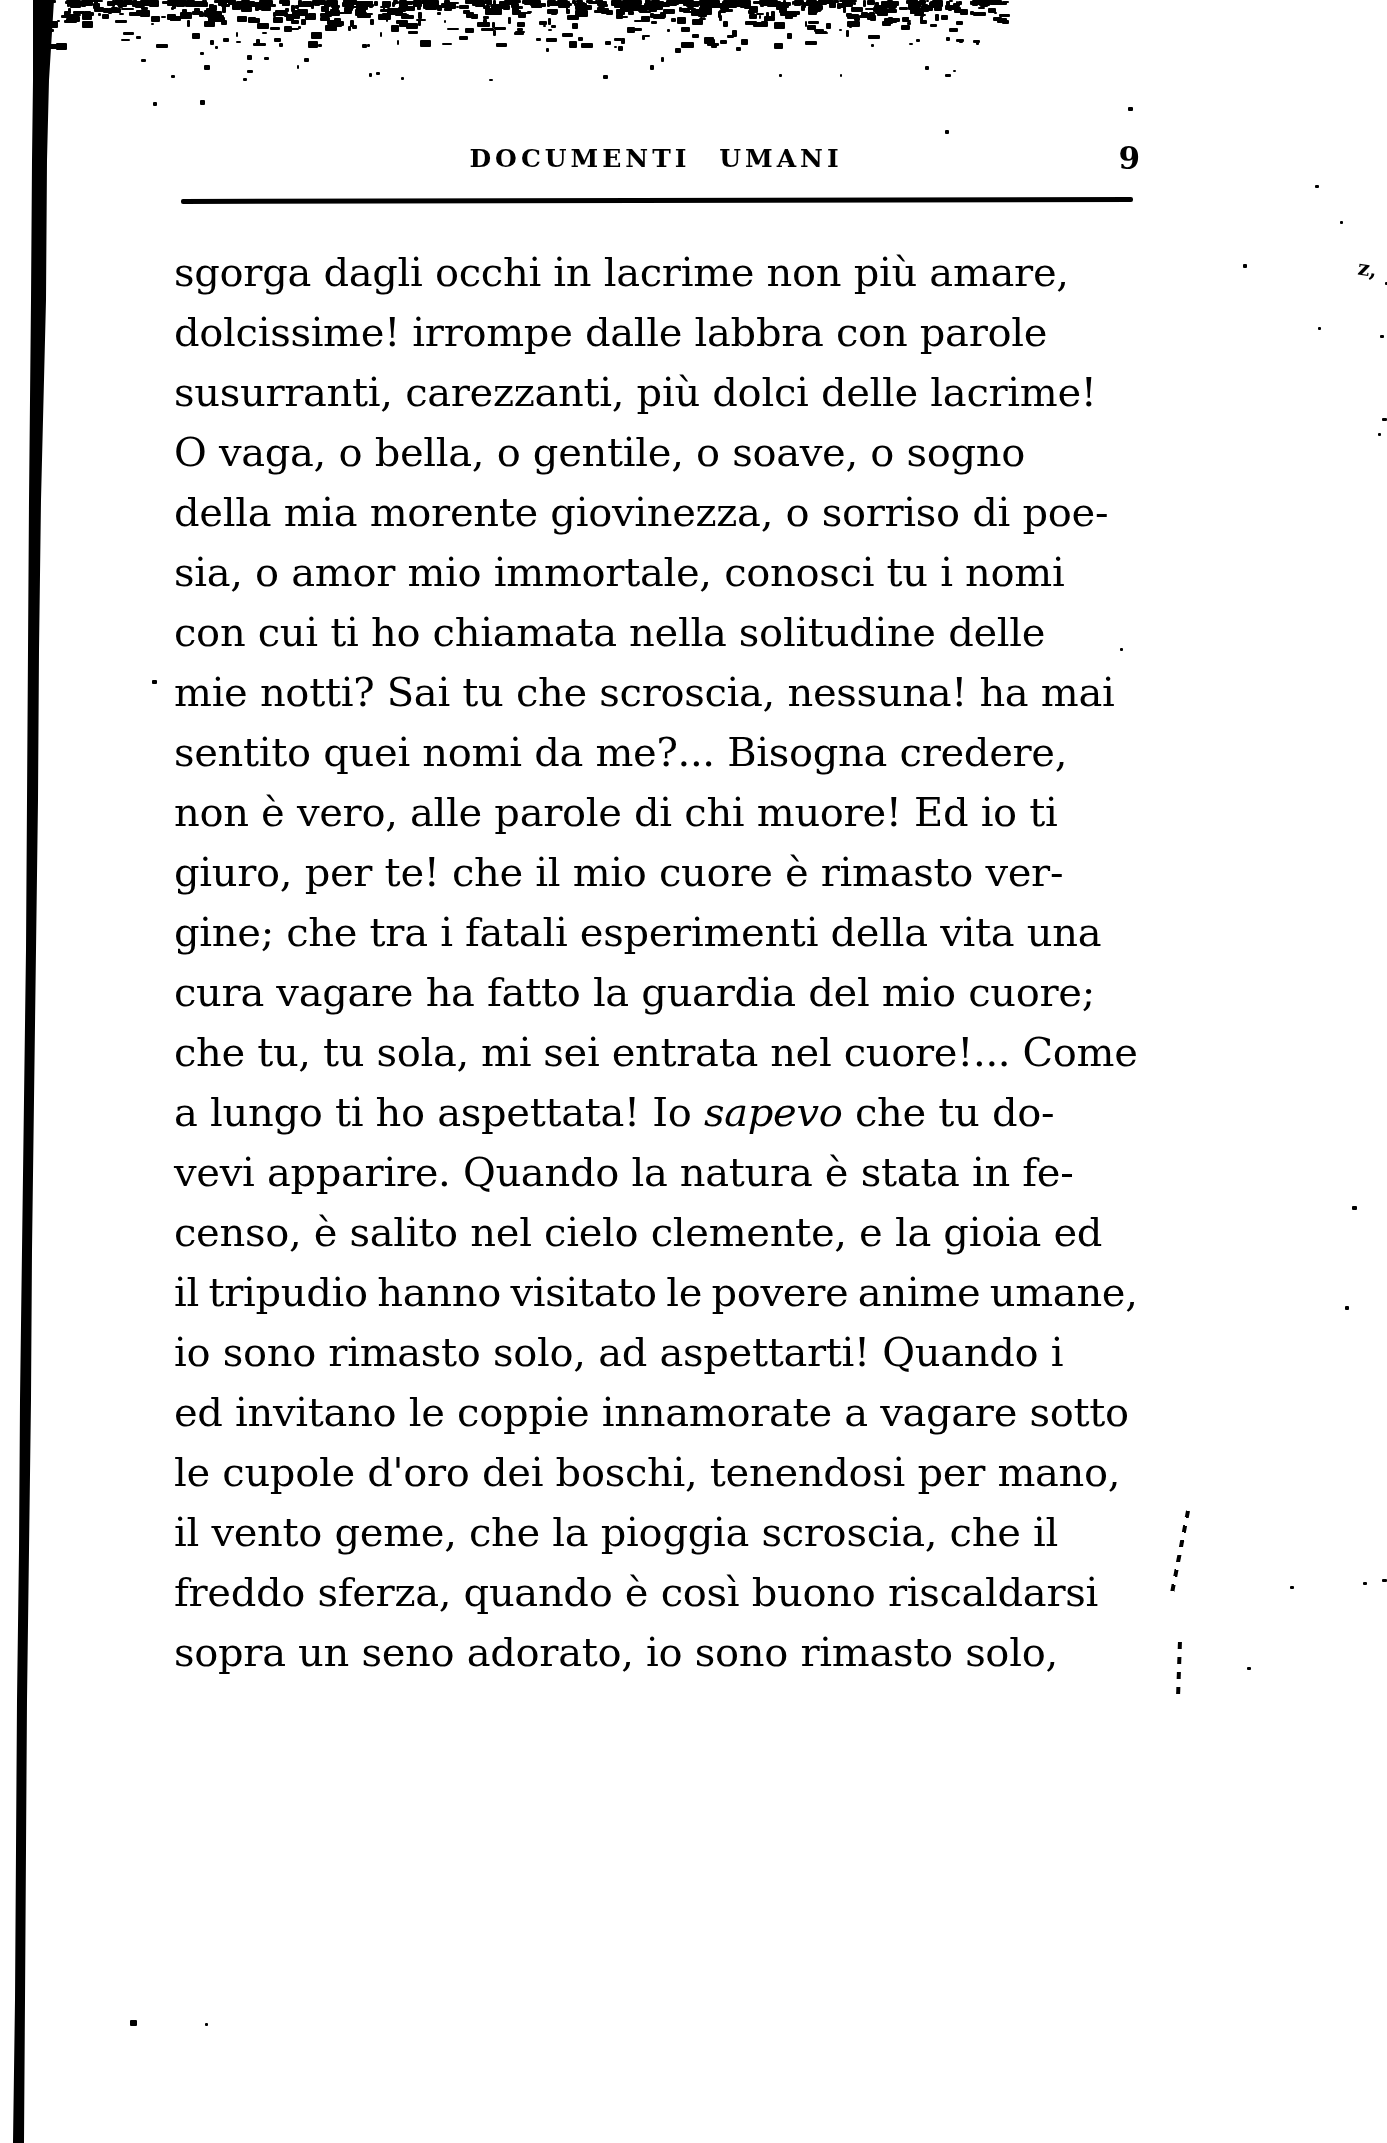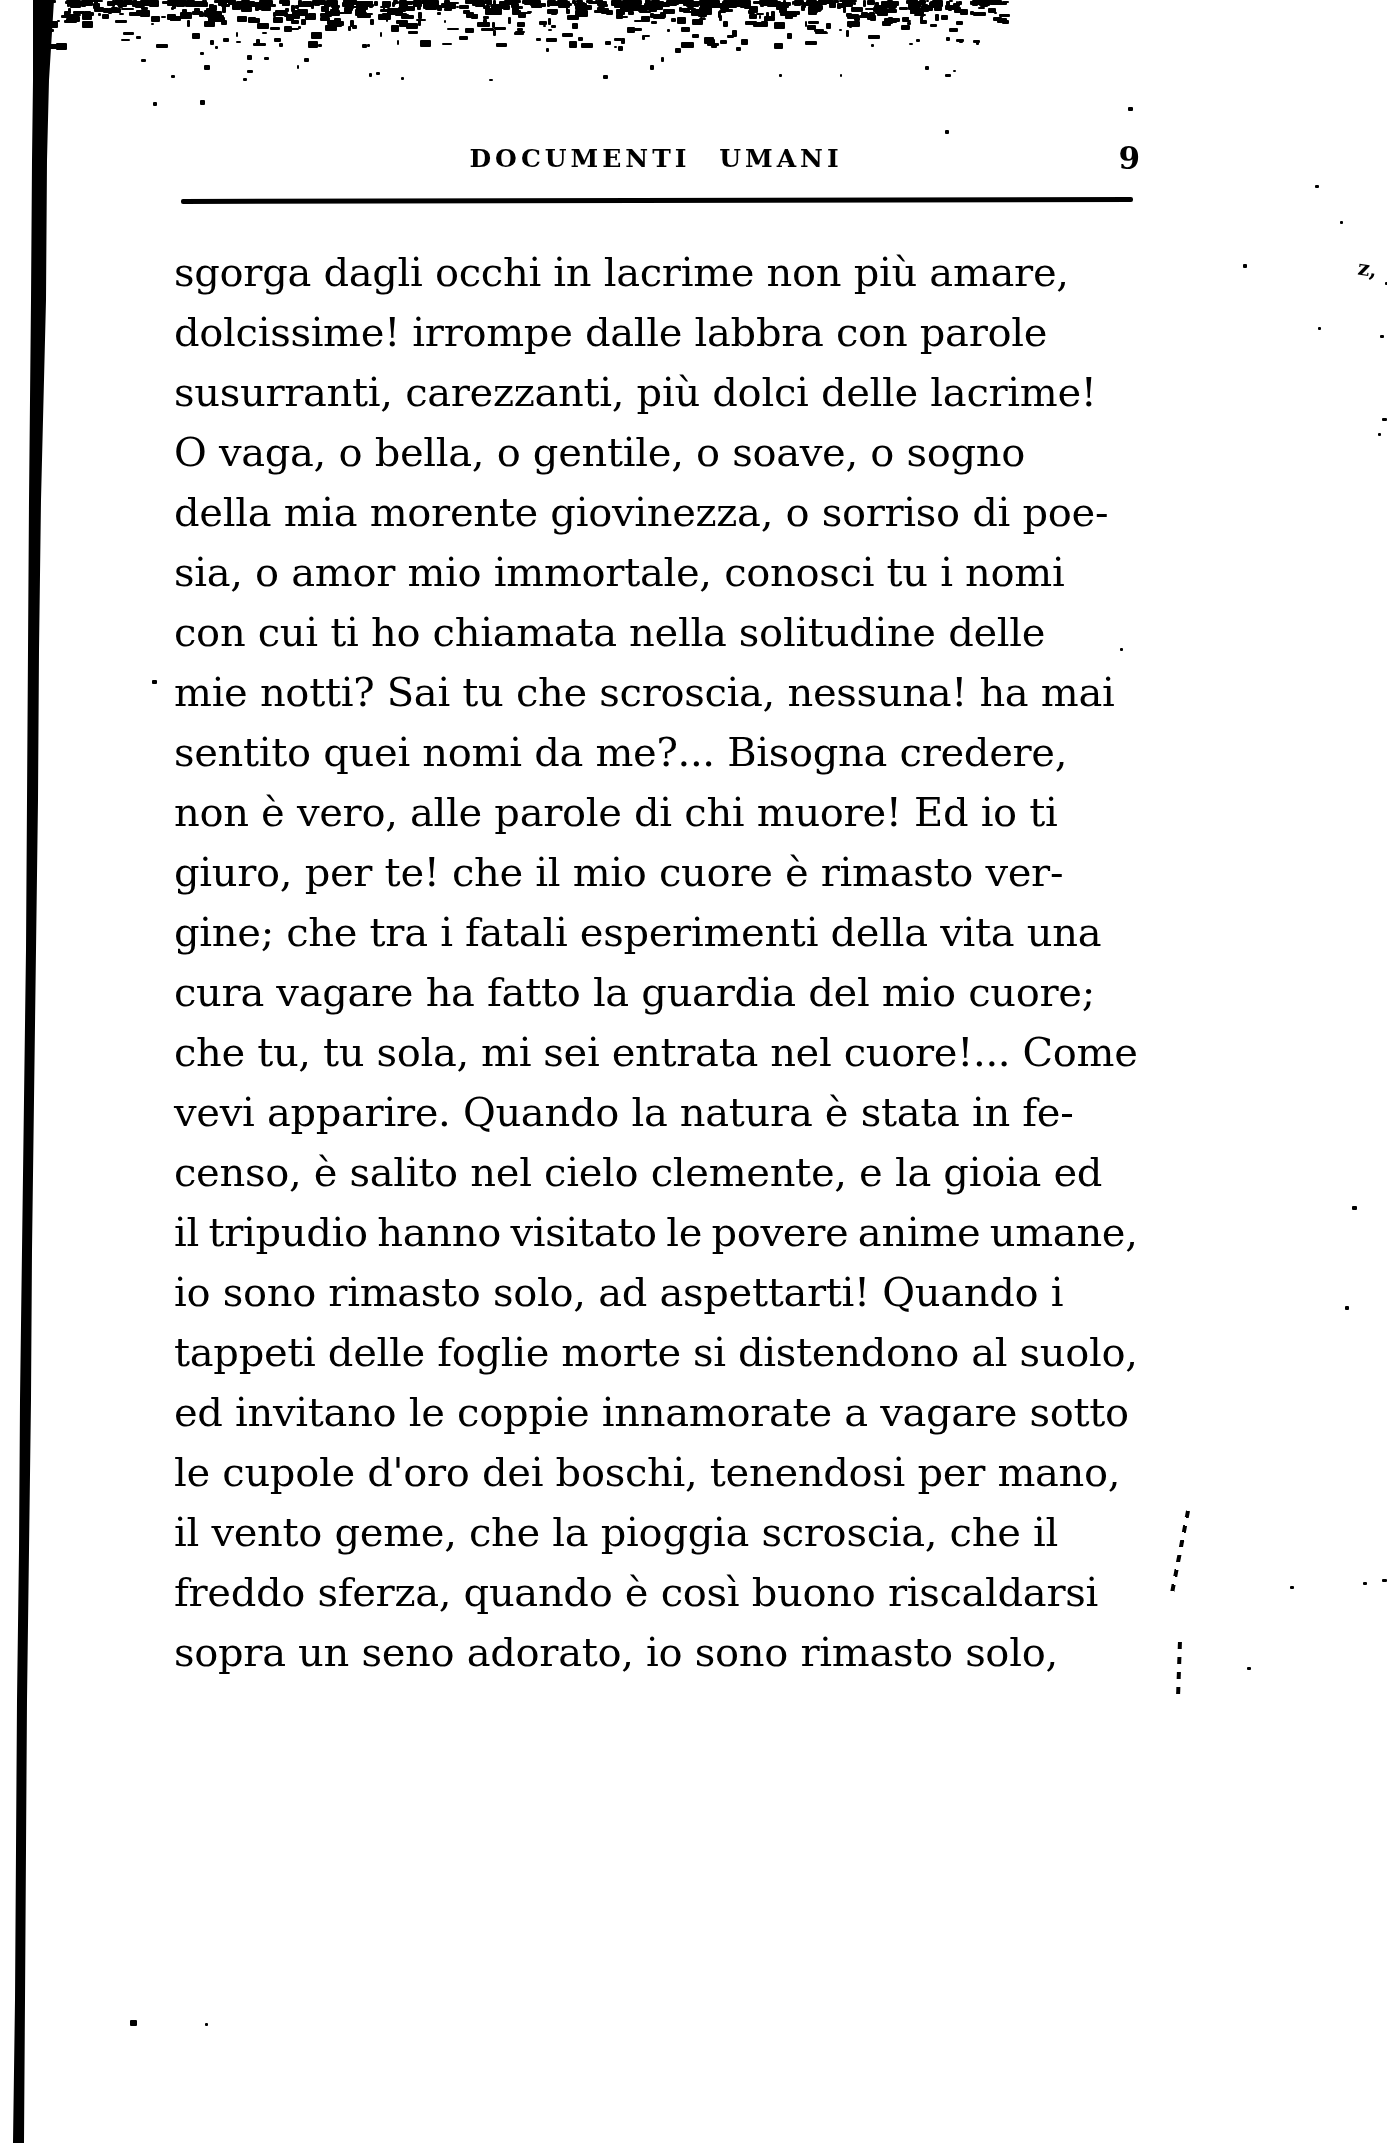--- a/index.html
+++ b/index.html
@@ -886,25 +886,25 @@
       <div class="text-line" style="word-spacing: 0px;">della mia morente giovinezza, o sorriso di poe-</div>
       <div class="text-line" style="word-spacing: 0px;">sia, o amor mio immortale, conosci tu i nomi</div>
       <div class="text-line" style="word-spacing: 0px;">con cui ti ho chiamata nella solitudine delle</div>
       <div class="text-line" style="word-spacing: 0px;">mie notti? Sai tu che scroscia, nessuna! ha mai</div>
       <div class="text-line" style="word-spacing: 0px;">sentito quei nomi da me?... Bisogna credere,</div>
       <div class="text-line" style="word-spacing: 0px;">non è vero, alle parole di chi muore! Ed io ti</div>
       <div class="text-line" style="word-spacing: 0px;">giuro, per te! che il mio cuore è rimasto ver-</div>
       <div class="text-line" style="word-spacing: 0px;">gine; che tra i fatali esperimenti della vita una</div>
       <div class="text-line" style="word-spacing: 0px;">cura vagare ha fatto la guardia del mio cuore;</div>
       <div class="text-line" style="word-spacing: -0.222222px;">che tu, tu sola, mi sei entrata nel cuore!... Come</div>
+      <div class="text-line" style="word-spacing: 0px;"><span>a lungo ti ho aspettata! Io </span><i>sapevo</i><span> che tu do-</span></div>
       <div class="text-line" style="word-spacing: 0px;">vevi apparire. Quando la natura è stata in fe-</div>
       <div class="text-line" style="word-spacing: 0px;">censo, è salito nel cielo clemente, e la gioia ed</div>
       <div class="text-line" style="word-spacing: -3px;">il tripudio hanno visitato le povere anime umane,</div>
       <div class="text-line" style="word-spacing: 0px;">io sono rimasto solo, ad aspettarti! Quando i</div>
-      <div class="text-line" style="word-spacing: -0.142857px;">tappeti delle foglie morte si distendono al suolo,</div>
       <div class="text-line" style="word-spacing: 0px;">ed invitano le coppie innamorate a vagare sotto</div>
       <div class="text-line" style="word-spacing: 0px;">le cupole d'oro dei boschi, tenendosi per mano,</div>
       <div class="text-line" style="word-spacing: 0px;">il vento geme, che la pioggia scroscia, che il</div>
       <div class="text-line" style="word-spacing: 0px;">freddo sferza, quando è così buono riscaldarsi</div>
       <div class="text-line" style="word-spacing: 0px;">sopra un seno adorato, io sono rimasto solo,</div>
     </div>
 
   <span class="z-mark">z,</span>
   <div class="dash-mark m1"></div>
   <div class="dash-mark m2"></div>

